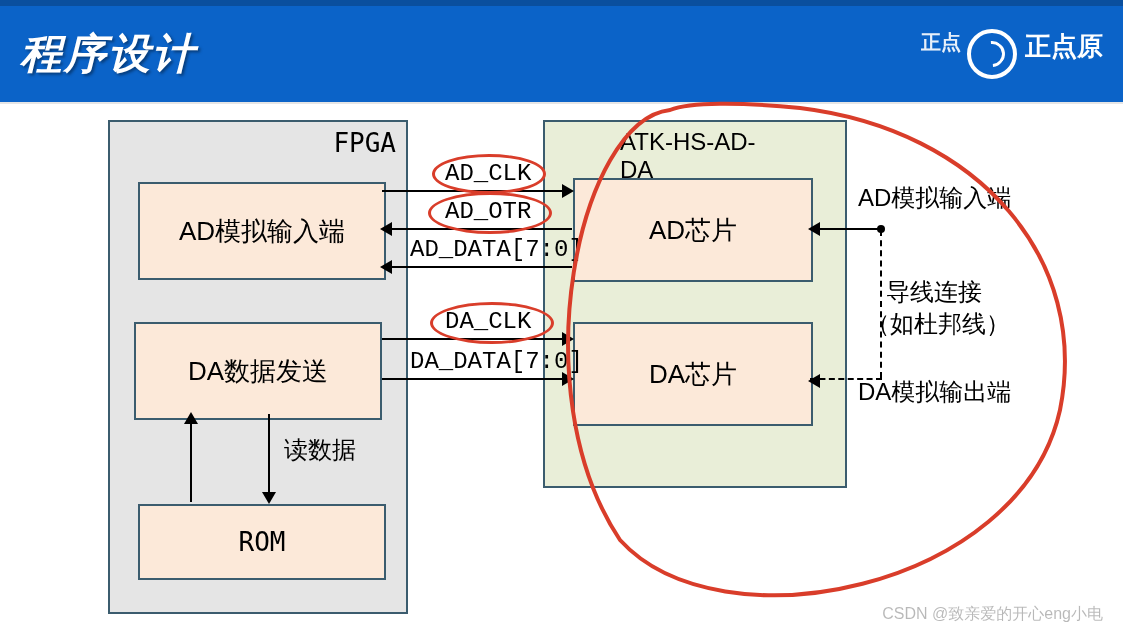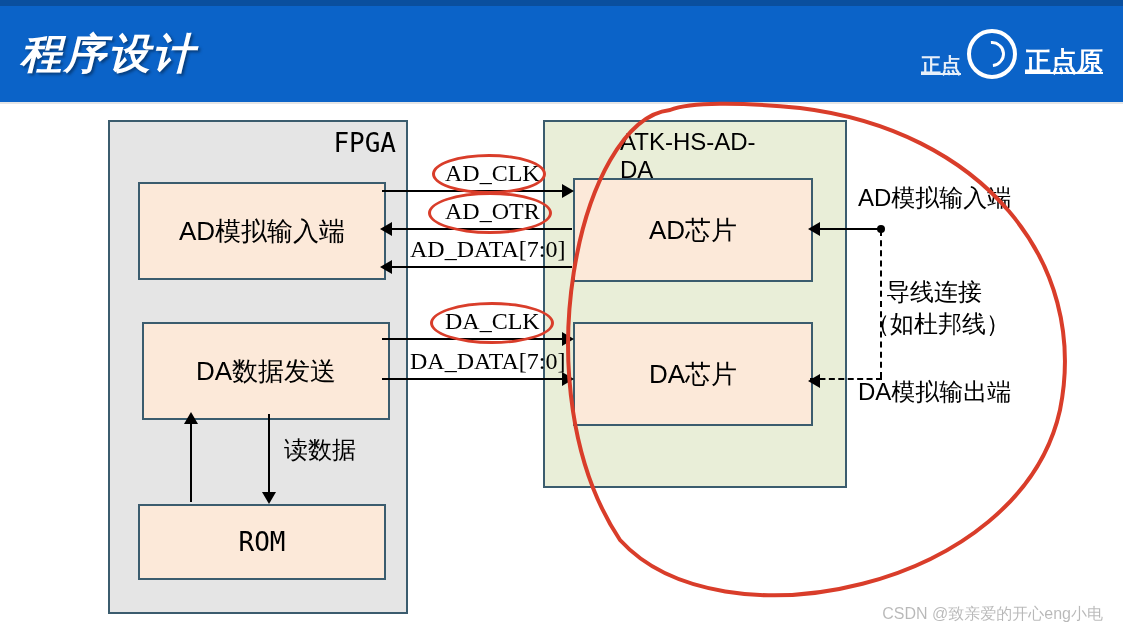--- a/index.html
+++ b/index.html
@@ -24,24 +24,23 @@
   }
   .title {
     font-size: 42px;
     font-weight: bold;
     font-style: italic;
     text-shadow: 2px 2px 3px rgba(0,0,0,0.4);
     letter-spacing: 2px;
   }
   .brand {
     display: flex;
-    align-items: flex-end;
+    align-items: flex-start;
     font-size: 26px;
     font-weight: bold;
-    text-decoration: underline;
   }
   .brand-icon {
     width: 42px; height: 42px;
     border: 4px solid white;
     border-radius: 50%;
     margin-right: 8px;
     display: flex;
     align-items: center;
     justify-content: center;
     position: relative;
@@ -75,41 +74,41 @@
   .box {
     position: absolute;
     background: #fce9d9;
     border: 2px solid #3b5c6e;
     display: flex;
     align-items: center;
     justify-content: center;
     font-size: 26px;
   }
   .ad-recv { left: 28px; top: 60px; width: 244px; height: 94px; }
-  .da-send { left: 32px; top: 200px; width: 244px; height: 94px; }
+  .da-send { left: 24px; top: 200px; width: 244px; height: 94px; }
   .rom    { left: 28px; top: 382px; width: 244px; height: 72px; font-family: monospace; }
   .adda-panel {
     position: absolute;
     left: 543px; top: 40px;
     width: 300px; height: 364px;
     background: #e9eed8;
     border: 2px solid #3b5c6e;
   }
   .adda-label {
     position: absolute;
     left: 50%; transform: translateX(-50%);
     top: 6px;
     font-size: 24px;
     font-family: Liberation Sans, sans-serif;
   }
   .ad-chip { left: 28px; top: 56px; width: 236px; height: 100px; }
   .da-chip { left: 28px; top: 200px; width: 236px; height: 100px; }
   .sig {
     position: absolute;
-    font-family: Liberation Serif, serif;
+    font-family: Liberation Mono, monospace;
     font-size: 24px;
   }
   .arrow {
     position: absolute;
     background: #000;
     height: 2px;
   }
   .arrow::after {
     content:"";
     position:absolute;

